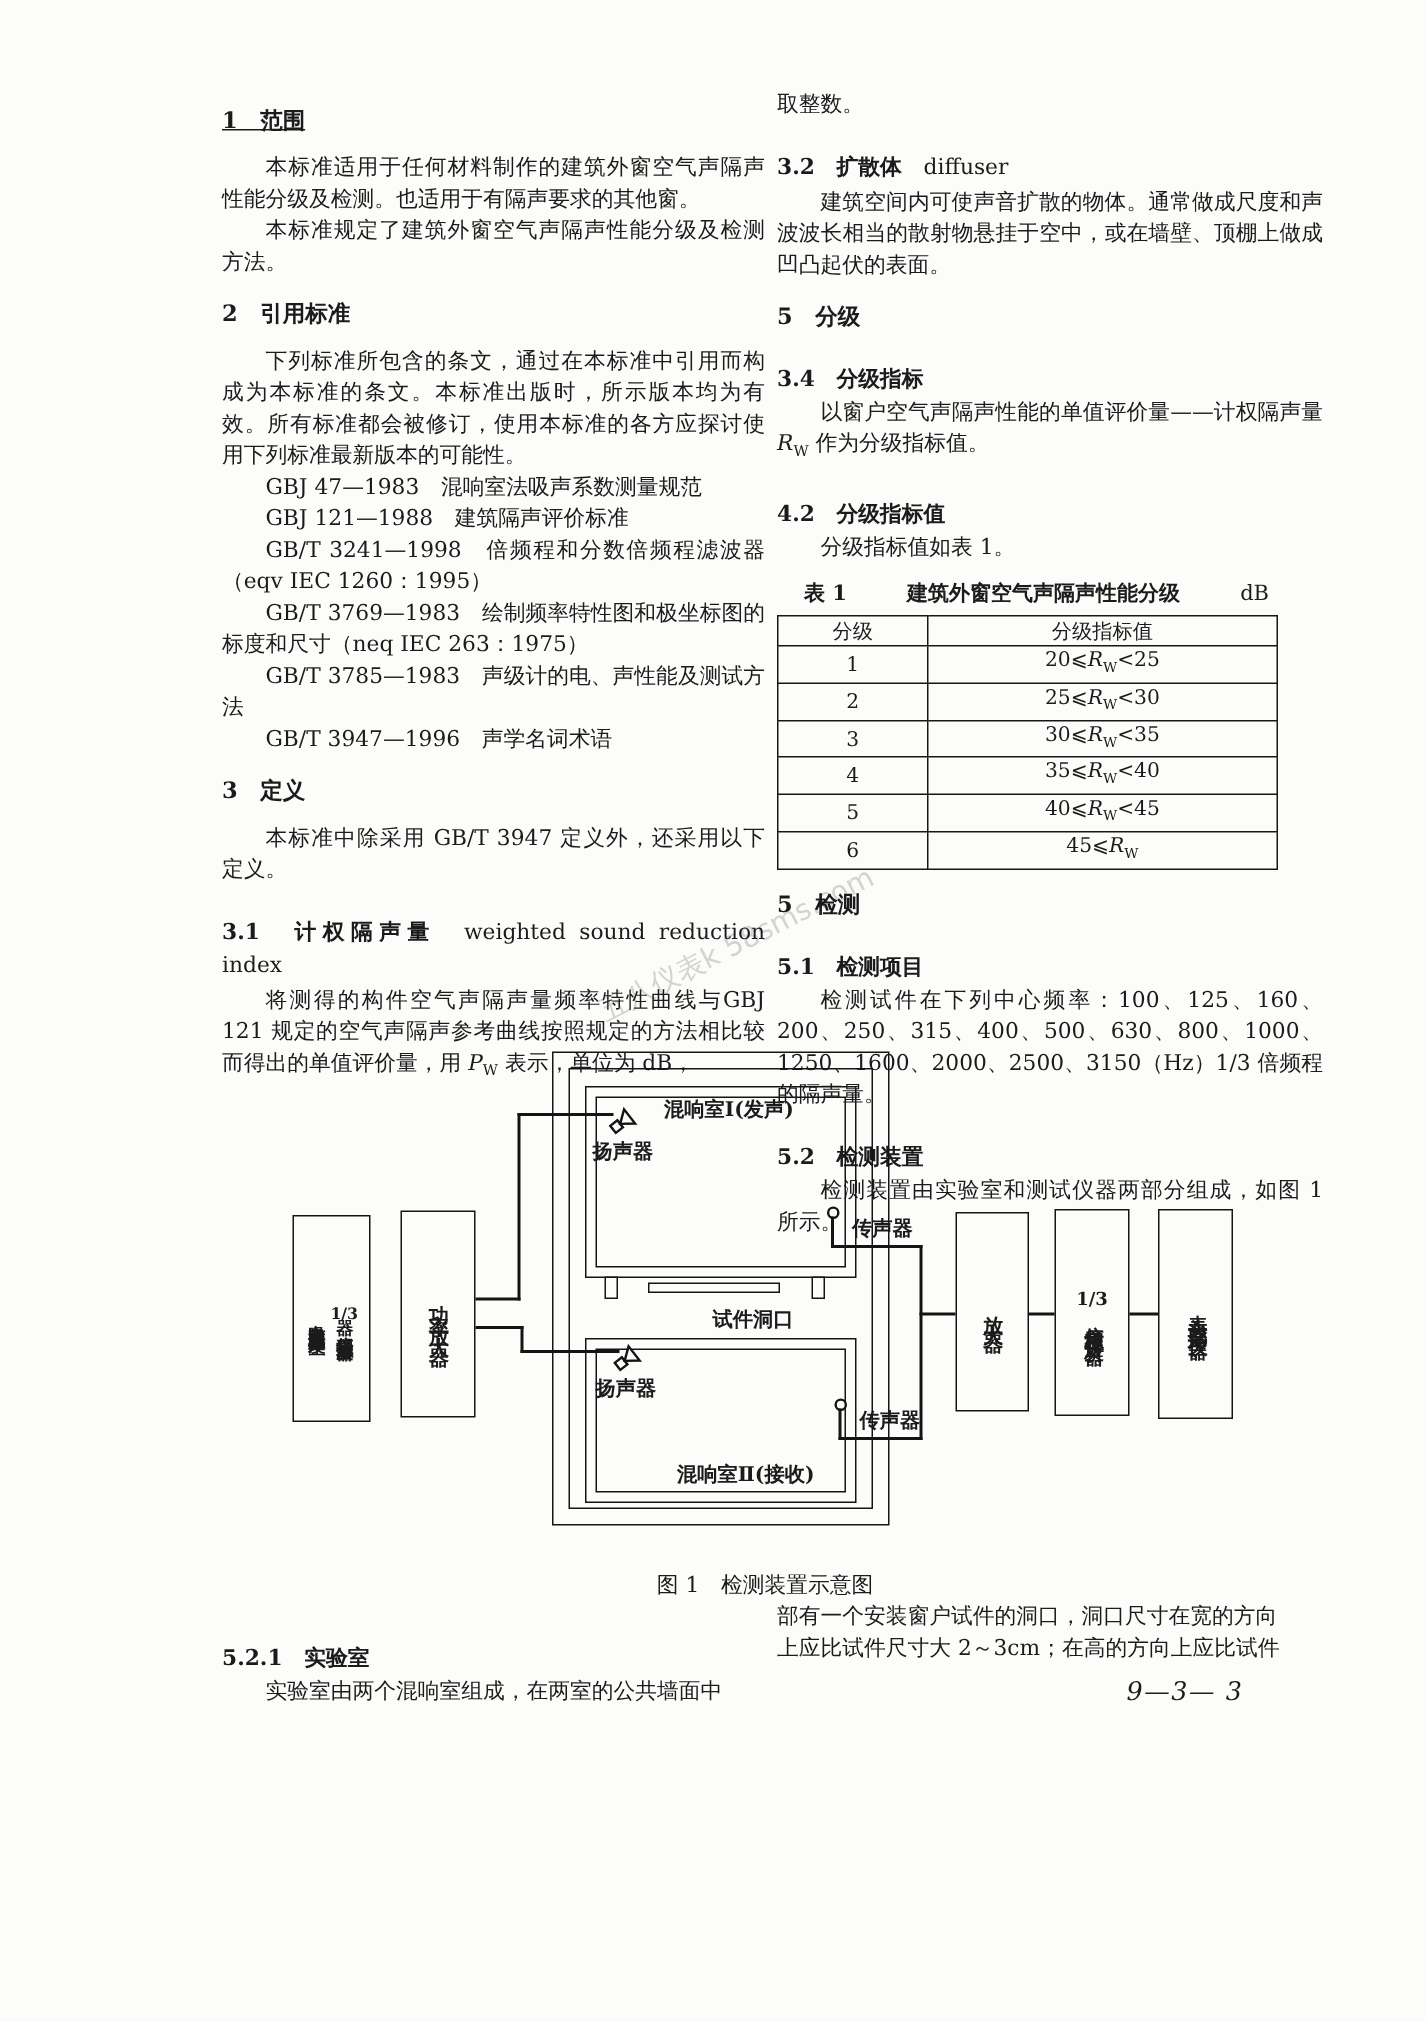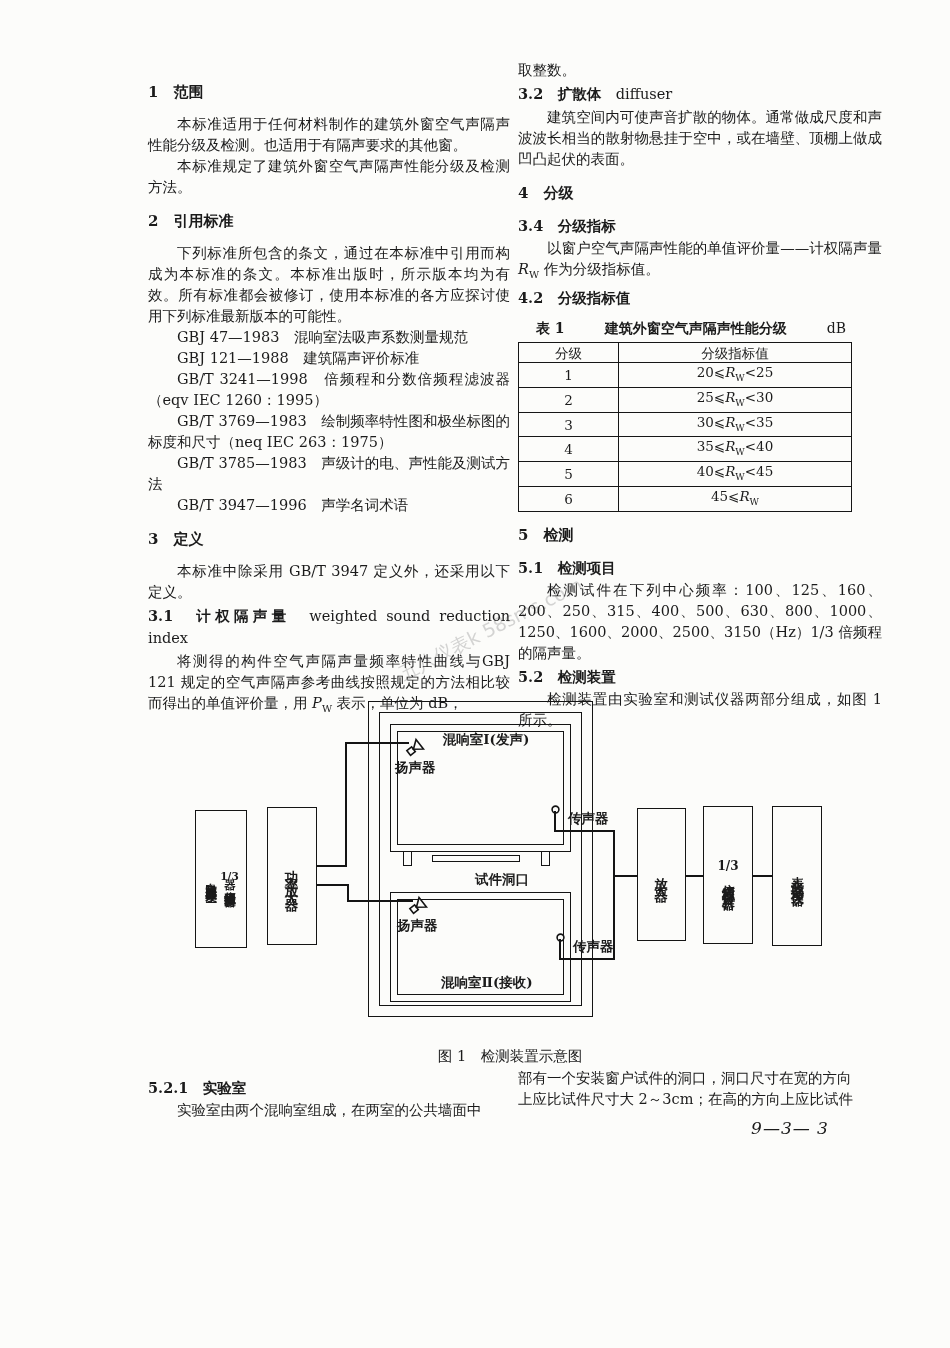--- a/index.html
+++ b/index.html
@@ -3,21 +3,21 @@
 <meta charset="utf-8">
 <style>
   html,body{margin:0;padding:0;background:#e8e8e6;}
   .page{
     position:relative;width:950px;height:1348px;background:#fcfcfa;
     font-family:"DejaVu Serif","Liberation Serif",serif;color:#1b1b1b;
     overflow:hidden;margin:0 auto;
   }
   .col{position:absolute;font-size:14.5px;line-height:21px;text-align:justify;}
   .h1{font-weight:bold;font-size:15px;margin:13px 0 11px 0;text-indent:0;}
-  .h2{font-weight:bold;font-size:14.5px;margin:2px 0 2px 0;text-indent:0;}
+  .h2{font-weight:bold;font-size:14.5px;margin:20px 0 2px 0;text-indent:0;}
   .h2 .en{font-weight:normal;}
   .p{margin:0;text-indent:2em;}
   .pn{margin:0;text-indent:0;}
   .var{font-style:italic;font-family:"DejaVu Serif","Liberation Serif",serif;}
   sub{font-size:0.68em;}
   
   .tblwrap{margin-top:10px;margin-bottom:6px;}
   .tbl-title{display:flex;width:334px;padding:0 6px 3px 18px;box-sizing:border-box;
     align-items:flex-start;font-size:14px;}
   .tbl-title .lbl{font-weight:bold;}
@@ -46,45 +46,46 @@
     font-size:17px;font-style:italic;letter-spacing:1px;}
 </style>
 </head>
 <body>
 
 <div class="page">
 
   <div class="watermark">五八仪表k 58sms.com</div>
 
   <div class="col" style="left:148px;top:70px;width:362px;">
-    <p class="h1" style="margin-top:12px;">1　范围</p>
+    <p class="h1" style="margin-top:0;text-decoration:underline;">1　范围</p>
     <p class="p">本标准适用于任何材料制作的建筑外窗空气声隔声性能分级及检测。也适用于有隔声要求的其他窗。</p>
     <p class="p">本标准规定了建筑外窗空气声隔声性能分级及检测方法。</p>
     <p class="h1">2　引用标准</p>
     <p class="p">下列标准所包含的条文，通过在本标准中引用而构成为本标准的条文。本标准出版时，所示版本均为有效。所有标准都会被修订，使用本标准的各方应探讨使用下列标准最新版本的可能性。</p>
     <p class="p">GBJ 47—1983　混响室法吸声系数测量规范</p>
     <p class="p">GBJ 121—1988　建筑隔声评价标准</p>
     <p class="p">GB/T 3241—1998　倍频程和分数倍频程滤波器（eqv IEC 1260：1995）</p>
     <p class="p">GB/T 3769—1983　绘制频率特性图和极坐标图的标度和尺寸（neq IEC 263：1975）</p>
     <p class="p">GB/T 3785—1983　声级计的电、声性能及测试方法</p>
     <p class="p">GB/T 3947—1996　声学名词术语</p>
     <p class="h1">3　定义</p>
     <p class="p">本标准中除采用 GB/T 3947 定义外，还采用以下定义。</p>
     <p class="h2"><span>3.1　计权隔声量</span>　<span class="en">weighted sound reduction index</span></p>
     <p class="p">将测得的构件空气声隔声量频率特性曲线与GBJ 121 规定的空气声隔声参考曲线按照规定的方法相比较而得出的单值评价量，用 <i class="var">P</i><sub>W</sub> 表示，单位为 dB，</p>
   </div>
 
   <div class="col" style="left:518px;top:60px;width:364px;">
     <p class="pn">取整数。</p>
     <p class="h2"><span>3.2　扩散体</span>　<span class="en">diffuser</span></p>
     <p class="p">建筑空间内可使声音扩散的物体。通常做成尺度和声波波长相当的散射物悬挂于空中，或在墙壁、顶棚上做成凹凸起伏的表面。</p>
-    <p class="h1">4　分级</p>
+    <p class="h1">5　分级</p>
     <p class="h2">3.4　分级指标</p>
     <p class="p">以窗户空气声隔声性能的单值评价量——计权隔声量 <i class="var">R</i><sub>W</sub> 作为分级指标值。</p>
     <p class="h2">4.2　分级指标值</p>
+    <p class="p">分级指标值如表 1。</p>
 
     <div class="tblwrap">
       <div class="tbl-title">
         <span class="lbl">表 1</span>
         <span class="ttl">建筑外窗空气声隔声性能分级</span>
         <span class="unit">dB</span>
       </div>
       <table class="t1">
         <thead>
           <tr>
@@ -150,21 +151,21 @@
     <div class="dbox" style="left:212px;top:38px;width:167px;height:114px;"></div>
     <div class="dlabel" style="left:240px;top:38px;width:122px;text-align:center;">混响室Ⅰ(发声)</div>
 
     <div class="dbox" style="left:218px;top:158px;width:9px;height:15px;"></div>
     <div class="dbox" style="left:356px;top:158px;width:9px;height:15px;"></div>
     <div class="dbox" style="left:247px;top:162px;width:88px;height:7px;background:#fcfcfa;"></div>
     <div class="dlabel" style="left:252px;top:178px;width:130px;text-align:center;">试件洞口</div>
 
     <div class="dbox" style="left:205px;top:199px;width:181px;height:110px;"></div>
     <div class="dbox" style="left:212px;top:206px;width:167px;height:96px;"></div>
-    <div class="dlabel" style="left:256px;top:281px;width:130px;text-align:left;">混响室Ⅱ(接收)</div>
+    <div class="dlabel" style="left:228px;top:281px;width:130px;text-align:right;">混响室Ⅱ(接收)</div>
 
     <span style="position:absolute;left:219px;top:44px;">
       <svg width="22" height="22" viewBox="0 0 22 22">
           <g transform="rotate(-38 11 11)">
             <rect x="3" y="8" width="6" height="6" fill="none" stroke="#141414" stroke-width="1.6"></rect>
             <polygon points="9,11 17,5 17,17" fill="#fcfcfa" stroke="#141414" stroke-width="1.6"></polygon>
           </g>
         </svg>
     </span>
     <div class="dlabel" style="left:210px;top:66px;">扬声器</div>

